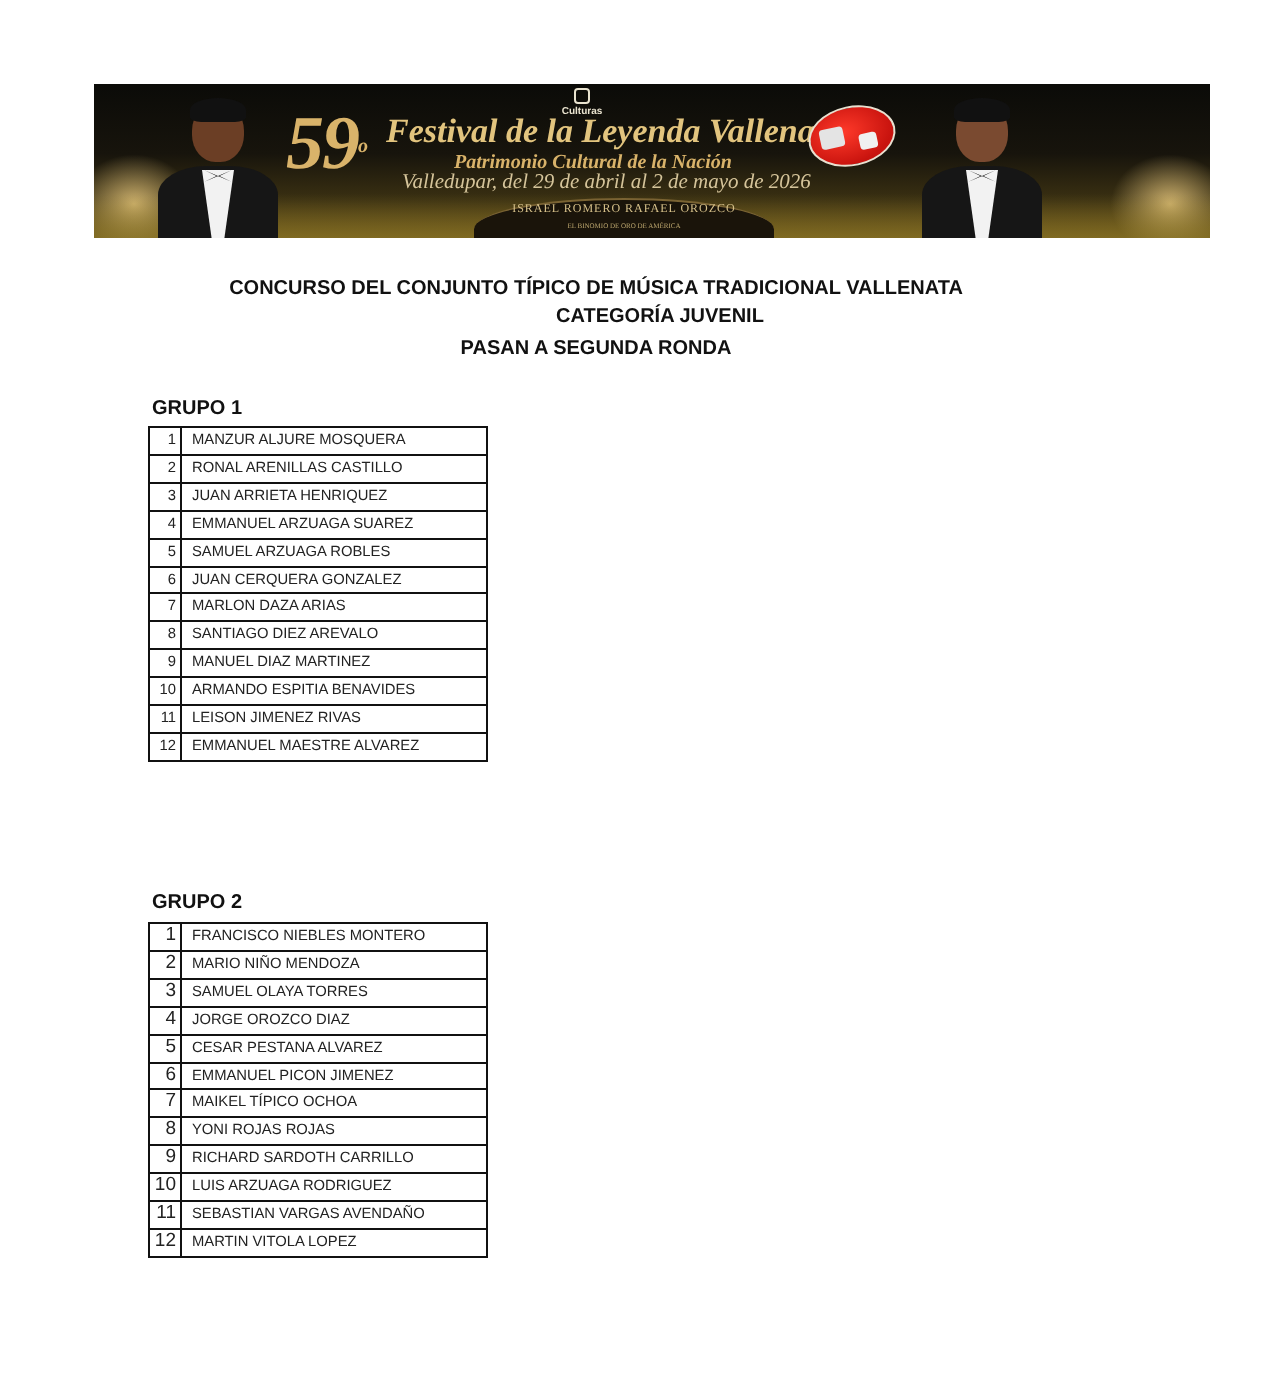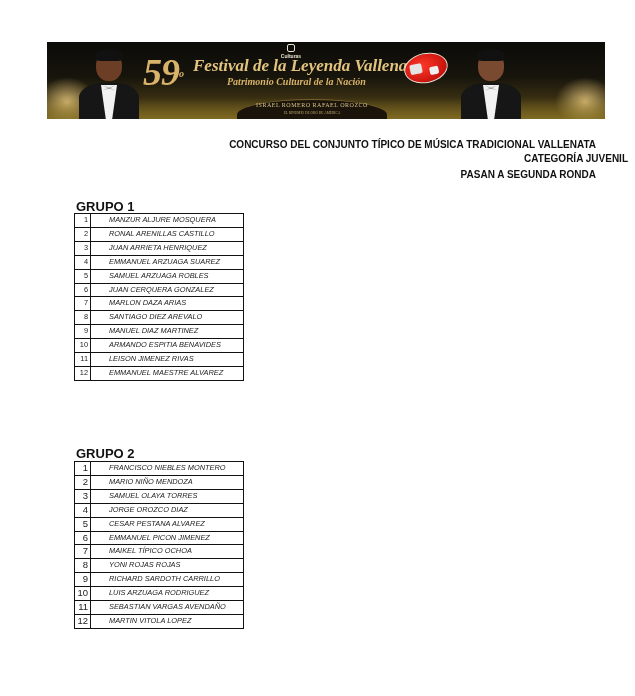--- a/index.html
+++ b/index.html
@@ -33,33 +33,33 @@
   .fest-sub { position:absolute; left:180px; top:34px; font-family:"Liberation Serif", serif; font-style:italic; font-weight:bold; font-size:10px; color:#d9b36a; white-space:nowrap; }
   .fest-date { position:absolute; left:154px; top:44px; font-family:"Liberation Serif", serif; font-style:italic; font-size:10.5px; color:#d5c49a; white-space:nowrap; }
   .ribbon { position:absolute; left:190px; top:57px; width:150px; height:20px; }
   .ribbon .arc { position:absolute; left:0; top:0; width:150px; height:30px; border-radius: 50% 50% 0 0; background:#1a140a; border-top:1px solid #7a6333; }
   .ribbon .r1 { position:absolute; left:0; width:150px; top:3px; text-align:center; font-family:"Liberation Serif", serif; font-size:6px; color:#d6c08a; letter-spacing:0.5px; white-space:nowrap; }
   .ribbon .r2 { position:absolute; left:0; width:150px; top:12px; text-align:center; font-family:"Liberation Serif", serif; font-size:3.5px; color:#bca66e; white-space:nowrap; }
   .emblem { position:absolute; left:357px; top:11px; width:42px; height:28px; border-radius:50%; background: radial-gradient(ellipse at 40% 40%, #ff3a2a, #c8130e 70%); border:1px solid #e8e0d0; transform: rotate(-12deg); }
   .emblem .acc { position:absolute; left:5px; top:8px; width:12px; height:10px; background:#e4e4e4; border-radius:2px; }
   .emblem .acc2 { position:absolute; left:24px; top:14px; width:9px; height:8px; background:#f0f0f0; border-radius:2px; }
 
-  .heading { position:absolute; left:0; width:596px; text-align:right; font-family:"Liberation Sans", sans-serif; font-weight:bold; font-size:10px; color:#111; white-space:nowrap; }
+  .heading { position:absolute; left:0; width:596px; text-align:center; font-family:"Liberation Sans", sans-serif; font-weight:bold; font-size:10px; color:#111; white-space:nowrap; }
   .h1 { top:139px; }
   .h2 { top:153px;margin-left:32px; }
   .h3 { top:169px; }
 
-  .group-label { position:absolute; left:76px; font-weight:bold; font-size:13px; color:#111; }
+  .group-label { position:absolute; left:76px; font-weight:bold; font-size:10px; color:#111; }
   .g1-label { top:199px; }
   .g2-label { top:446px; }
 
   table.roster { position:absolute; left:74px; width:170px; border-collapse: collapse; table-layout: fixed; }
   table.roster td { border: 1.5px solid #111; height: 12.9px; padding: 0; font-size: 7.4px; line-height: 12.9px; color:#222; white-space:nowrap; overflow:hidden; }
   table.roster td.num { width: 13px; text-align:right; padding-right:2px; border-right: 1.5px solid #111; }
-  table.roster td.name { padding-left:18px;font-style:italic; }
+  table.roster td.name { padding-left:5px; }
   .t1 { top: 213px; }
   .t2 { top: 461px; }
   .t2 td.num { font-size: 9.5px; width: 12px; padding-right:1px; }
 </style>
 </head>
 <body>
 
 <div class="banner">
   <div class="glow-l"></div>
   <div class="glow-r"></div>
@@ -81,20 +81,21 @@
   </div>
 
   <div class="logo">
     <span class="crest"></span>
     <span>Culturas</span>
   </div>
 
   <div class="big-num"><span>59</span><sup>o</sup></div>
   <div class="fest-title">Festival de la Leyenda Vallenata</div>
   <div class="fest-sub">Patrimonio Cultural de la Nación</div>
+  <div class="fest-date">Valledupar, del 29 de abril al 2 de mayo de 2026</div>
 
   <div class="emblem">
     <div class="acc"></div>
       <div class="acc2"></div>
   </div>
 
   <div class="ribbon">
     <div class="arc"></div>
     <div class="r1">ISRAEL ROMERO RAFAEL OROZCO</div>
     <div class="r2">EL BINOMIO DE ORO DE AMÉRICA</div>

